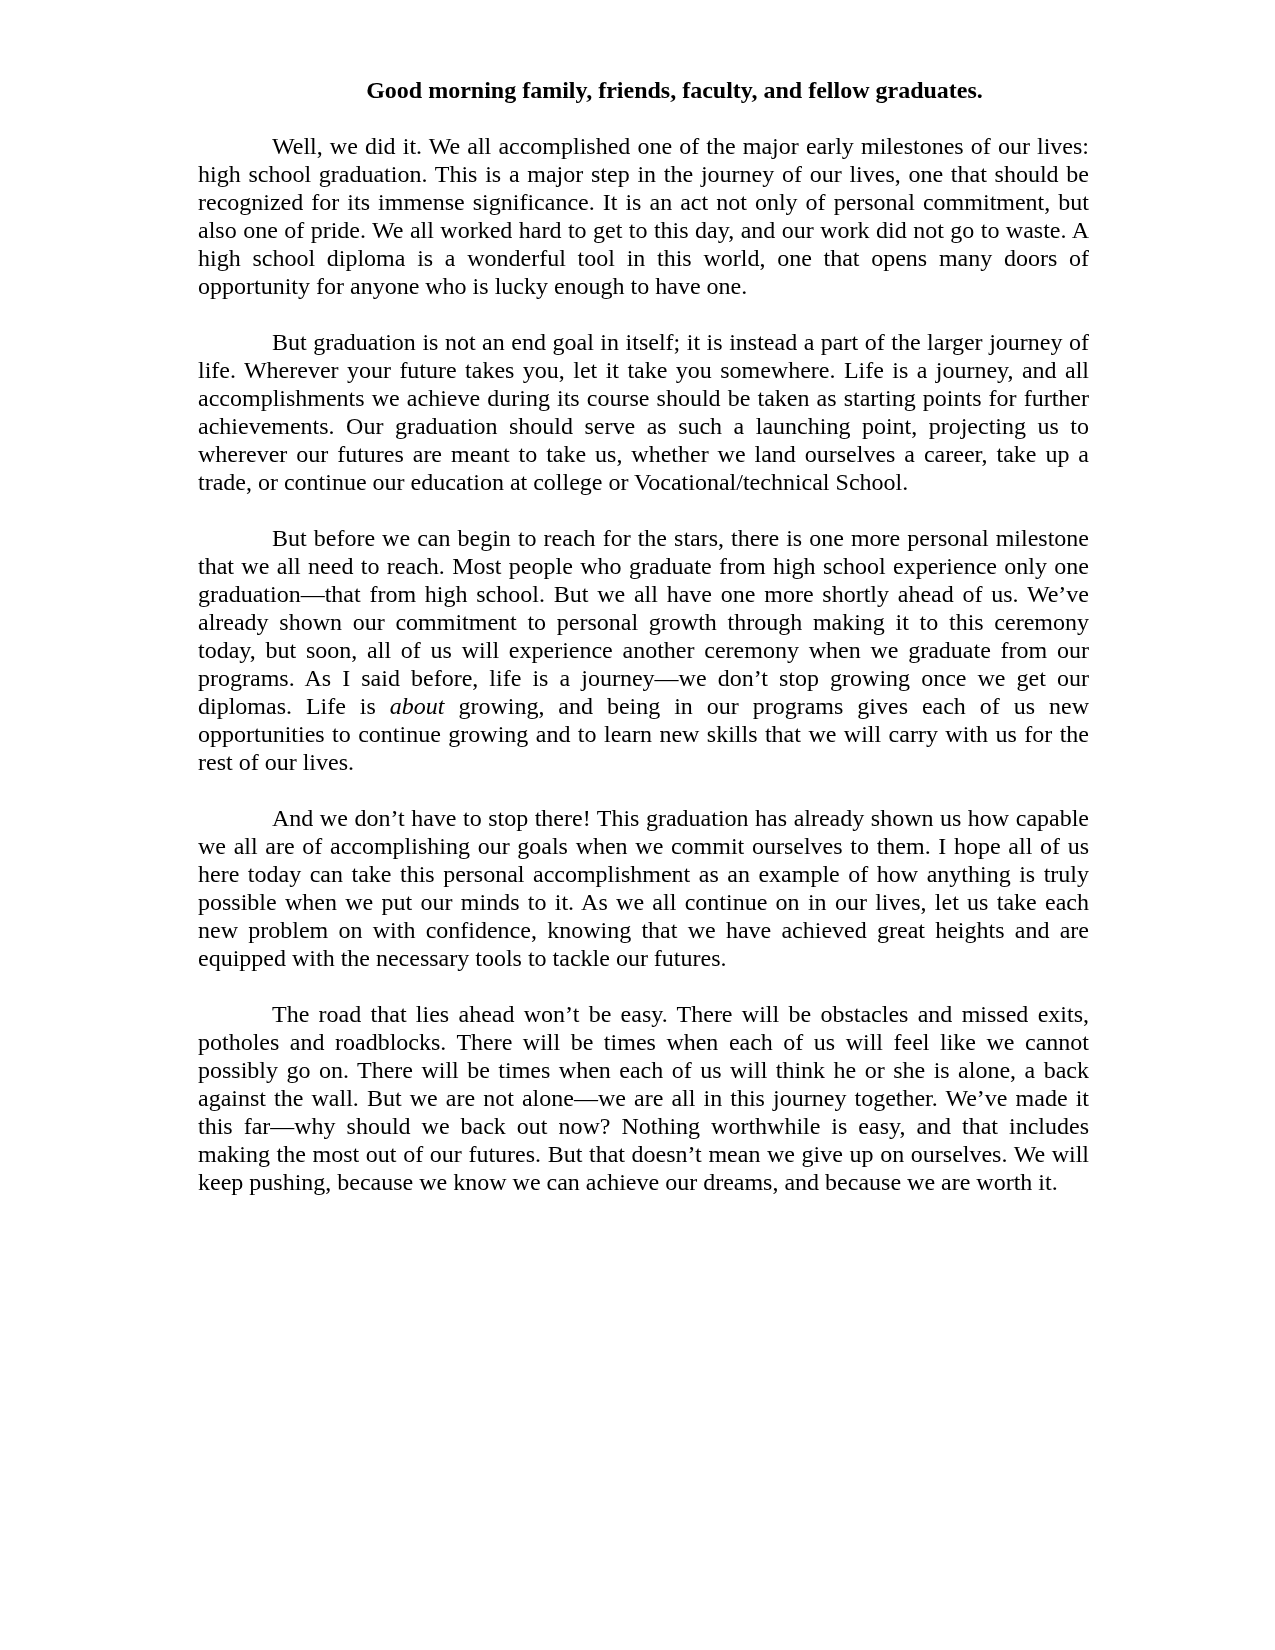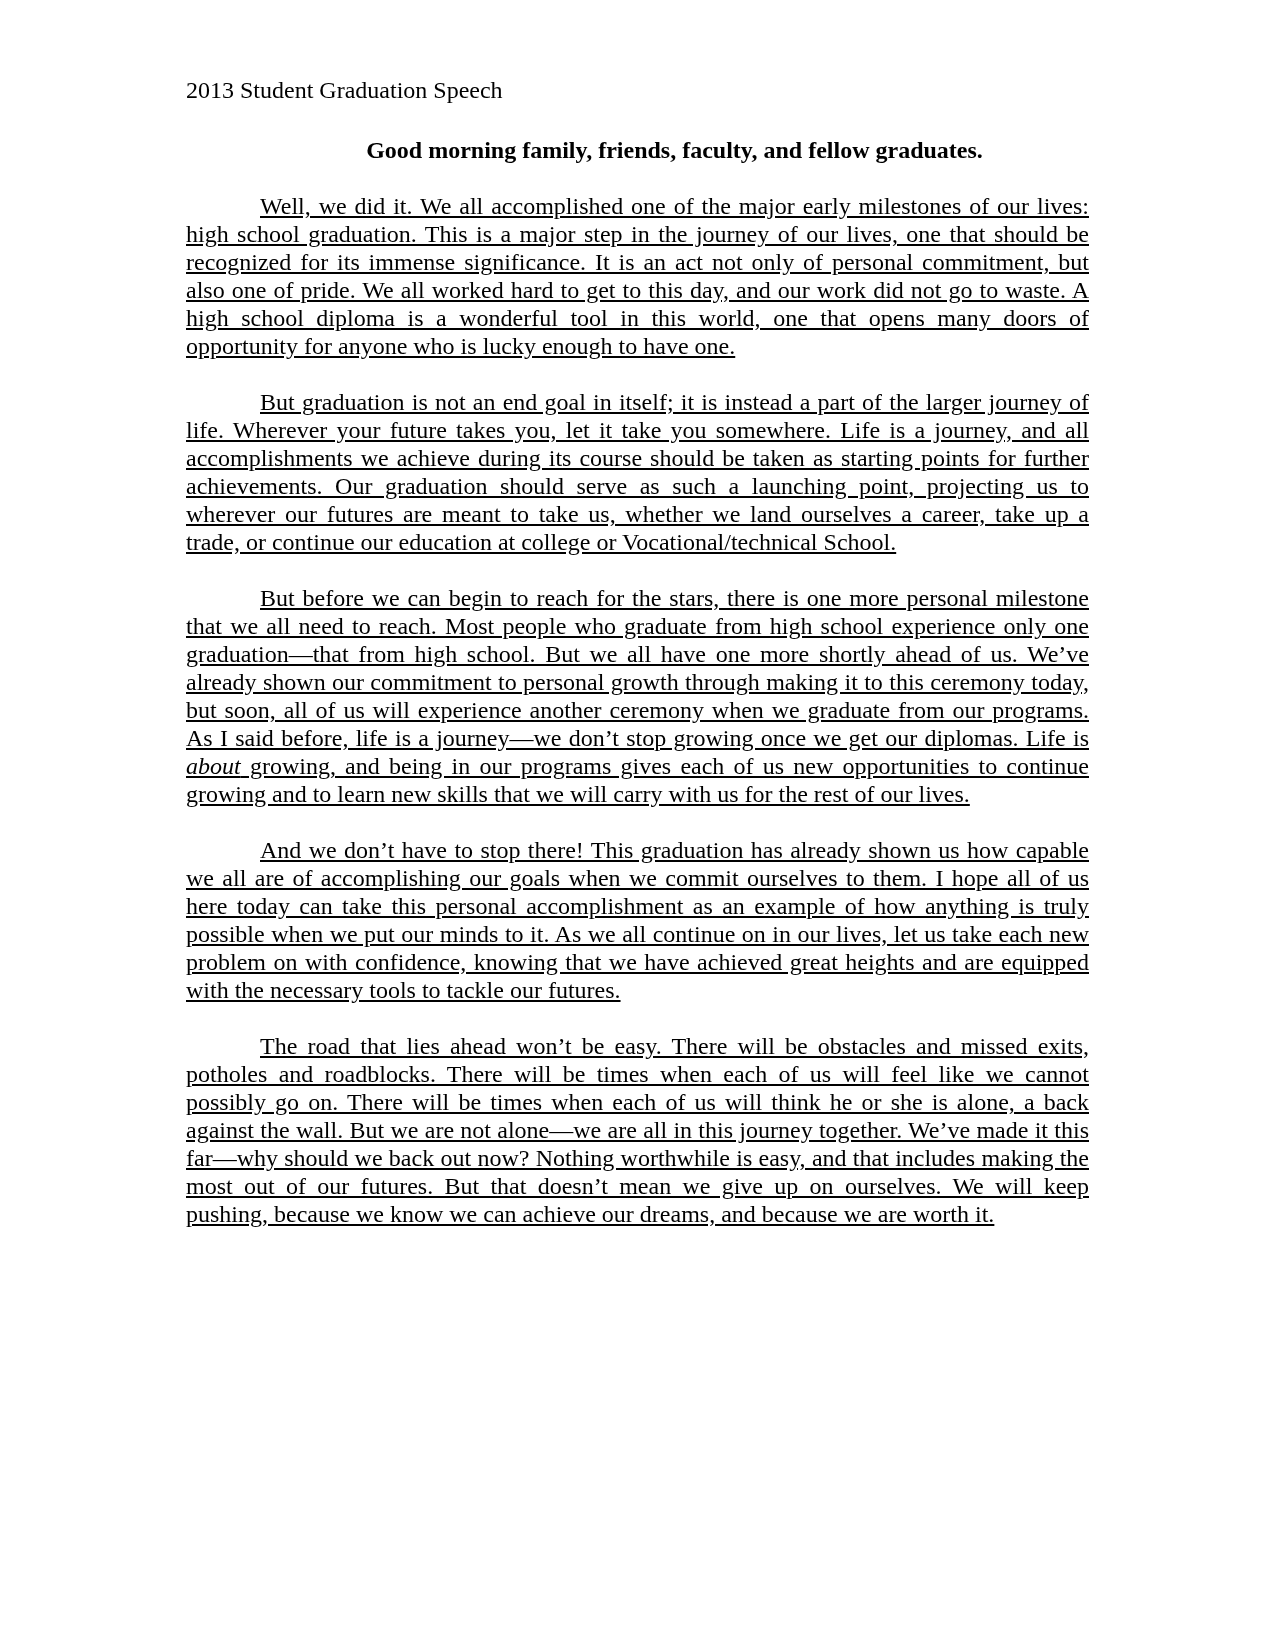--- a/index.html
+++ b/index.html
@@ -29,32 +29,30 @@
   }
   .salutation {
     font-weight: bold;
     text-indent: 74px;
     margin: 0 0 28px 0;
     text-align: center;
   }
   .para {
     text-align: justify;
     text-indent: 74px;
-    margin: 0 0 28px 0;
-    text-decoration: underline;
+    margin: 0 0 28px 12px;
   }
   .para em {
     font-style: italic;
   }
 </style>
 </head>
 <body>
 
 <div class="page">
-  <div class="doc-header">2013 Student Graduation Speech</div>
 
   <p class="salutation">Good morning family, friends, faculty, and fellow graduates.</p>
 
   <p class="para">Well, we did it. We all accomplished one of the major early milestones of our lives: high school graduation. This is a major step in the journey of our lives, one that should be recognized for its immense significance. It is an act not only of personal commitment, but also one of pride. We all worked hard to get to this day, and our work did not go to waste. A high school diploma is a wonderful tool in this world, one that opens many doors of opportunity for anyone who is lucky enough to have one.</p>
 
   <p class="para">But graduation is not an end goal in itself; it is instead a part of the larger journey of life. Wherever your future takes you, let it take you somewhere. Life is a journey, and all accomplishments we achieve during its course should be taken as starting points for further achievements. Our graduation should serve as such a launching point, projecting us to wherever our futures are meant to take us, whether we land ourselves a career, take up a trade, or continue our education at college or Vocational/technical School.</p>
 
   <p class="para"><span>But before we can begin to reach for the stars, there is one more personal milestone that we all need to reach. Most people who graduate from high school experience only one graduation—that from high school. But we all have one more shortly ahead of us. We’ve already shown our commitment to personal growth through making it to this ceremony today, but soon, all of us will experience another ceremony when we graduate from our programs. As I said before, life is a journey—we don’t stop growing once we get our diplomas. Life is </span><em>about</em><span> growing, and being in our programs gives each of us new opportunities to continue growing and to learn new skills that we will carry with us for the rest of our lives.</span></p>
 
   <p class="para">And we don’t have to stop there! This graduation has already shown us how capable we all are of accomplishing our goals when we commit ourselves to them. I hope all of us here today can take this personal accomplishment as an example of how anything is truly possible when we put our minds to it. As we all continue on in our lives, let us take each new problem on with confidence, knowing that we have achieved great heights and are equipped with the necessary tools to tackle our futures.</p>

